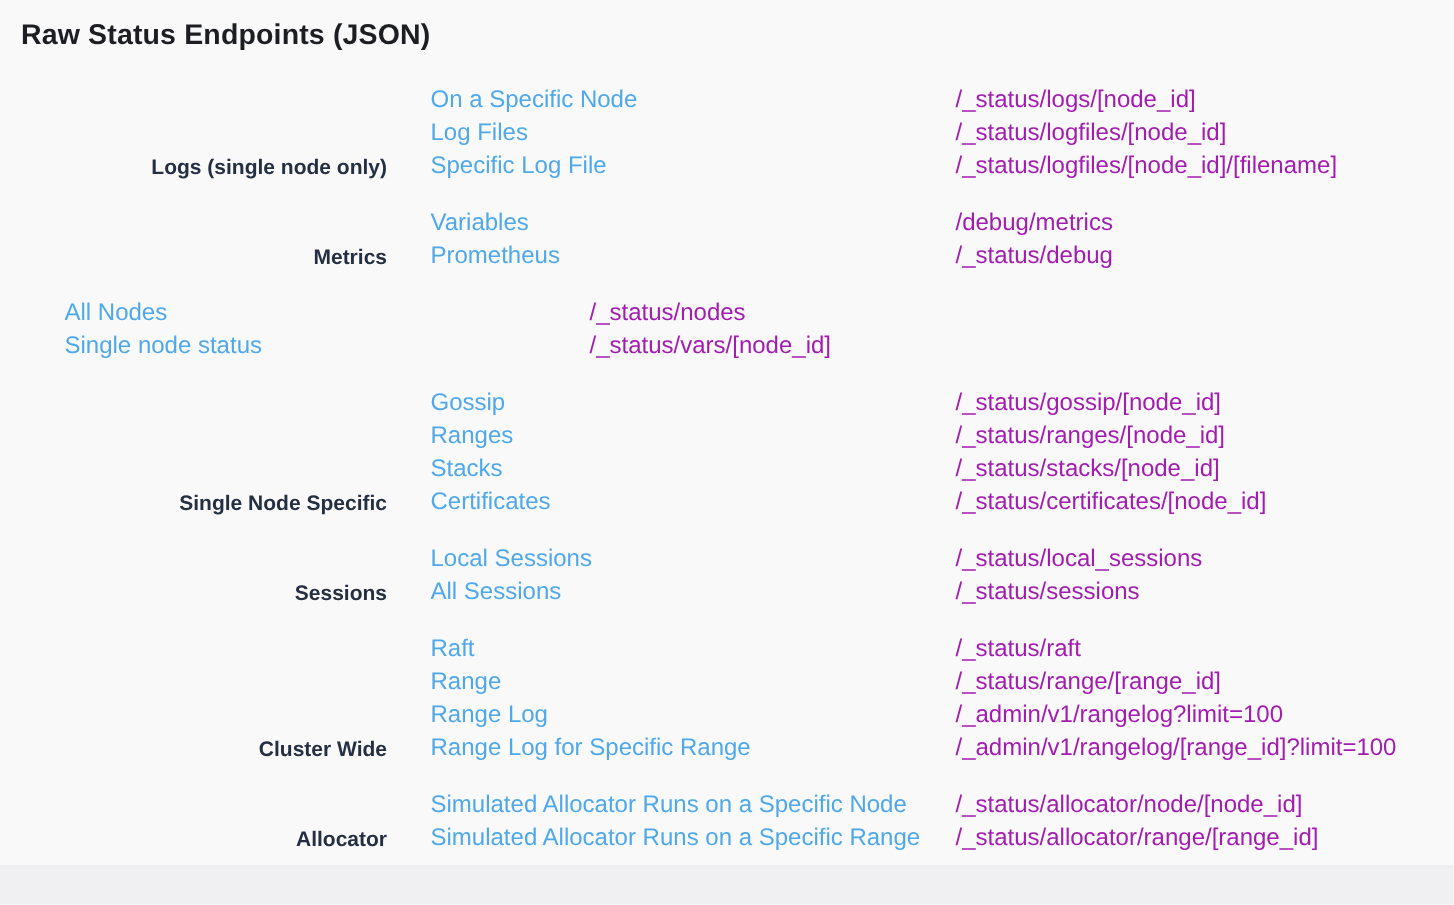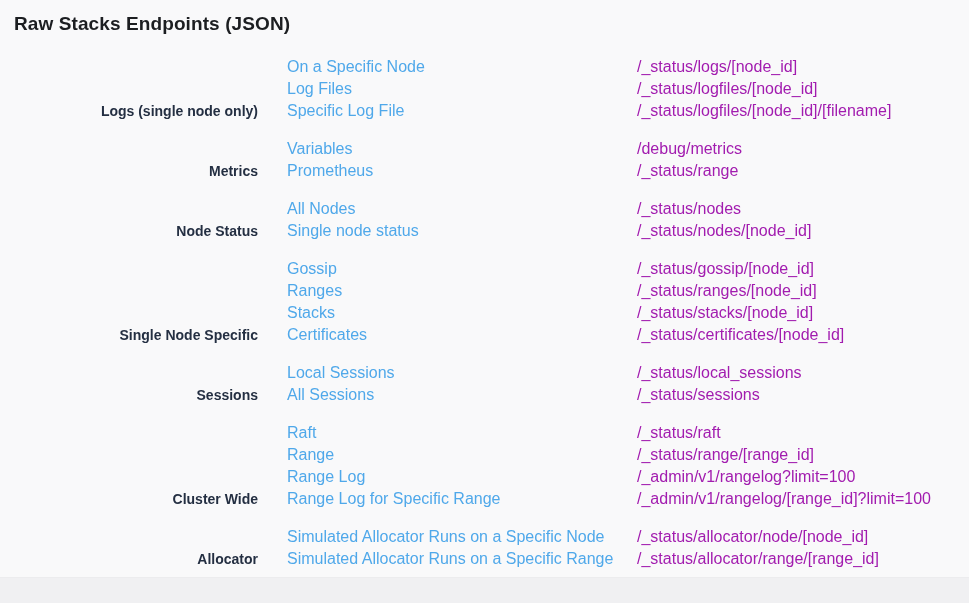--- a/index.html
+++ b/index.html
@@ -66,21 +66,21 @@
     width: 100%;
     height: 26px;
     background: #f0f0f2;
     border-top: 1px solid #ececee;
   }
 </style>
 </head>
 <body>
 
 <div class="page">
-  <h1 class="page-title">Raw Stacks Endpoints (JSON)</h1>
+  <h1 class="page-title">Raw Status Endpoints (JSON)</h1>
   <div id="endpoint-sections">
       <div class="section">
         <div class="category">Logs (single node only)</div>
         <div class="rows">
           <div class="row">
             <a class="link" href="#">On a Specific Node</a>
             <span class="path">/_status/logs/[node_id]</span>
           </div>
           <div class="row">
             <a class="link" href="#">Log Files</a>
@@ -94,34 +94,33 @@
       </div>
       <div class="section">
         <div class="category">Metrics</div>
         <div class="rows">
           <div class="row">
             <a class="link" href="#">Variables</a>
             <span class="path">/debug/metrics</span>
           </div>
           <div class="row">
             <a class="link" href="#">Prometheus</a>
-            <span class="path">/_status/range</span>
+            <span class="path">/_status/debug</span>
           </div>
         </div>
       </div>
       <div class="section">
-        <div class="category">Node Status</div>
         <div class="rows">
           <div class="row">
             <a class="link" href="#">All Nodes</a>
             <span class="path">/_status/nodes</span>
           </div>
           <div class="row">
             <a class="link" href="#">Single node status</a>
-            <span class="path">/_status/nodes/[node_id]</span>
+            <span class="path">/_status/vars/[node_id]</span>
           </div>
         </div>
       </div>
       <div class="section">
         <div class="category">Single Node Specific</div>
         <div class="rows">
           <div class="row">
             <a class="link" href="#">Gossip</a>
             <span class="path">/_status/gossip/[node_id]</span>
           </div>

